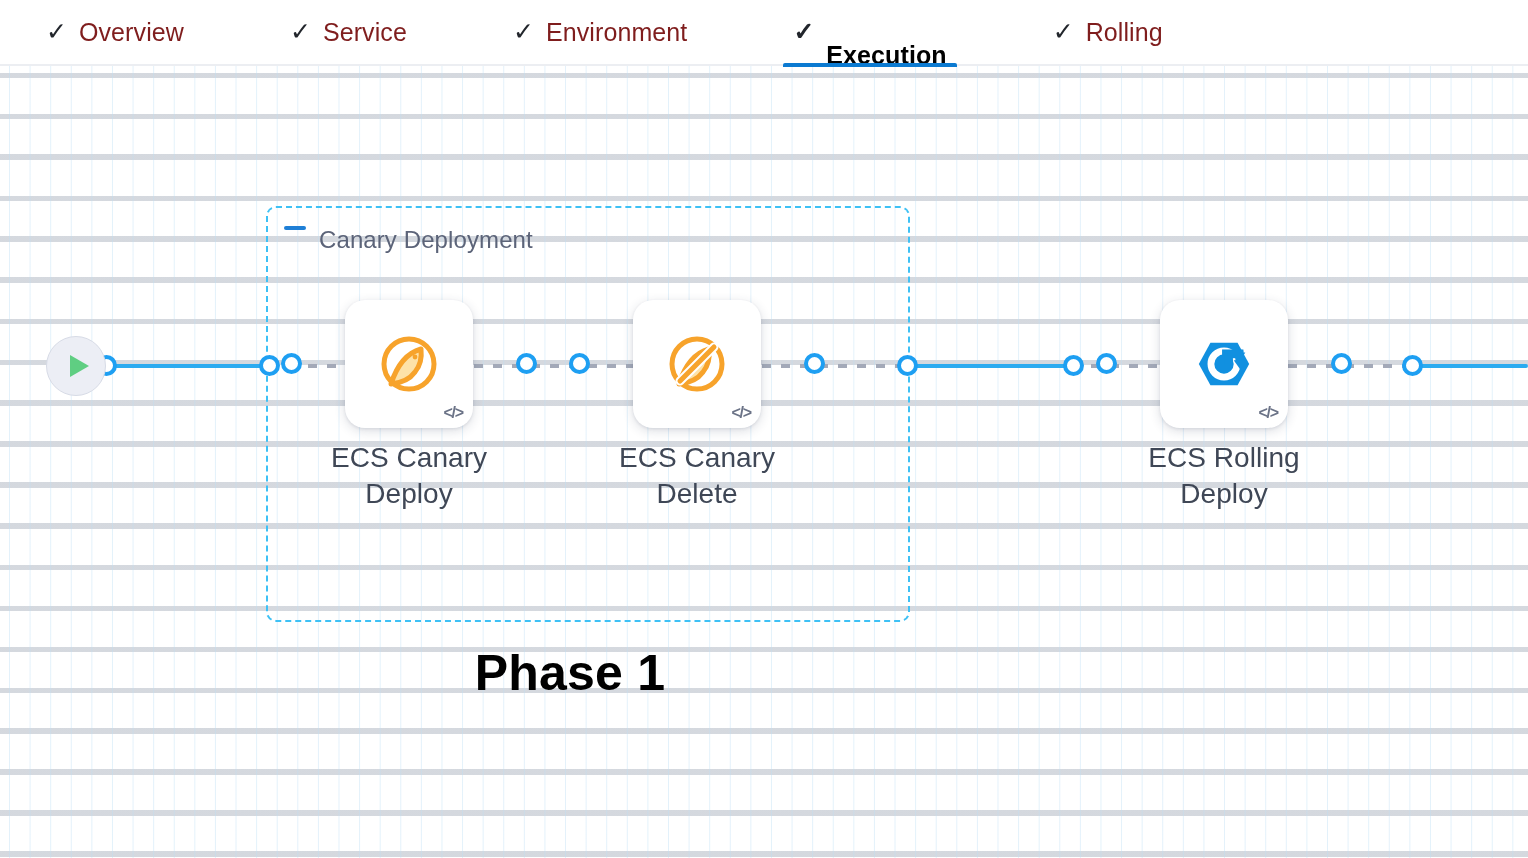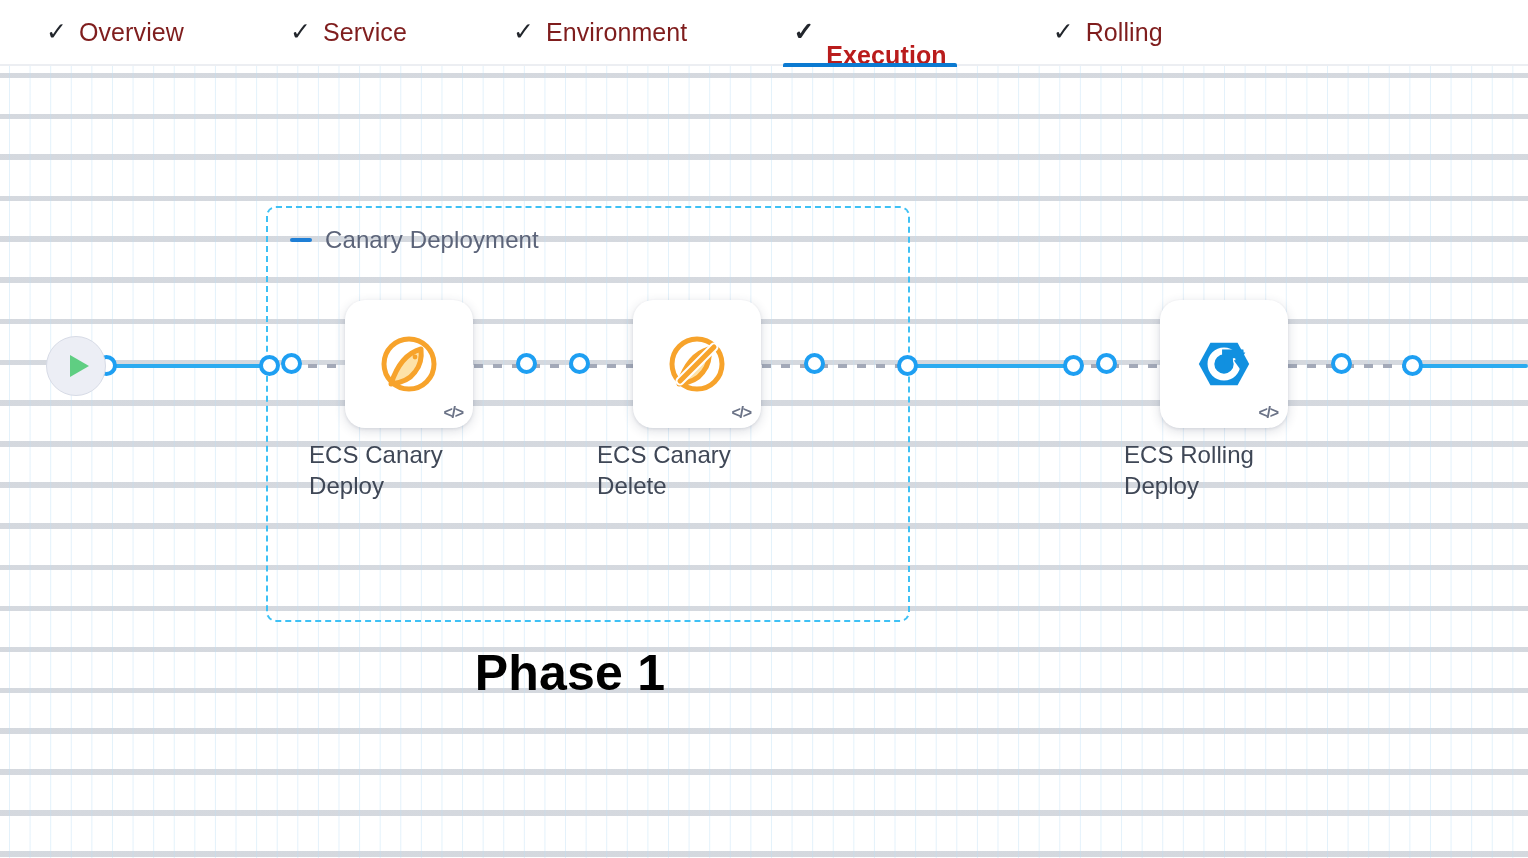--- a/index.html
+++ b/index.html
@@ -55,21 +55,21 @@
     transform: translateY(-1px);
   }
 
   .tab-label {
     font-size: 25px;
     color: #7f1d1d;
     letter-spacing: 0.1px;
     white-space: nowrap;
   }
 
-  .tab.active .tab-label { font-weight: 700; color: #b91c1c; margin-top: 47px; }
+  .tab.active .tab-label { font-weight: 700; color: #000000; margin-top: 47px; }
   .tab.active .tab-check { font-weight: 700; }
 
   .tab-underline {
     position: absolute;
     left: 0; right: 0;
     bottom: -2px;
     height: 4px;
     background: #0b7ad1;
     display: none;
     border-radius: 2px 2px 0 0;
@@ -164,24 +164,23 @@
     position: absolute;
     border: 2.5px dashed #3ec1f5;
     border-radius: 10px;
     top: 140px;
     height: 416px;
     z-index: 5;
   }
 
   .group-header {
     position: absolute;
-    left: 22px;
+    left: 16px;
     top: 18px;
     display: flex;
-    align-items: center;
     gap: 13px;
     cursor: pointer;
   }
   .collapse-bar {
     width: 22px; height: 4px;
     background: #1e7fd6;
     border-radius: 2px;
     display: block;
   }
   .group-title {
@@ -221,22 +220,22 @@
     line-height: 1;
     font-weight: 600;
   }
 
   .step-label {
     position: absolute;
     top: 140px;
     left: 50%;
     transform: translateX(-50%);
     width: 200px;
-    text-align: left;
-    font-size: 24px;
+    text-align: center;
+    font-size: 28px;
     line-height: 1.28;
     color: #3f4756;
     letter-spacing: 0.05px;
   }
 
   .step-port {
     position: absolute;
     width: 21px; height: 21px;
     border-radius: 50%;
     background: #ffffff;

